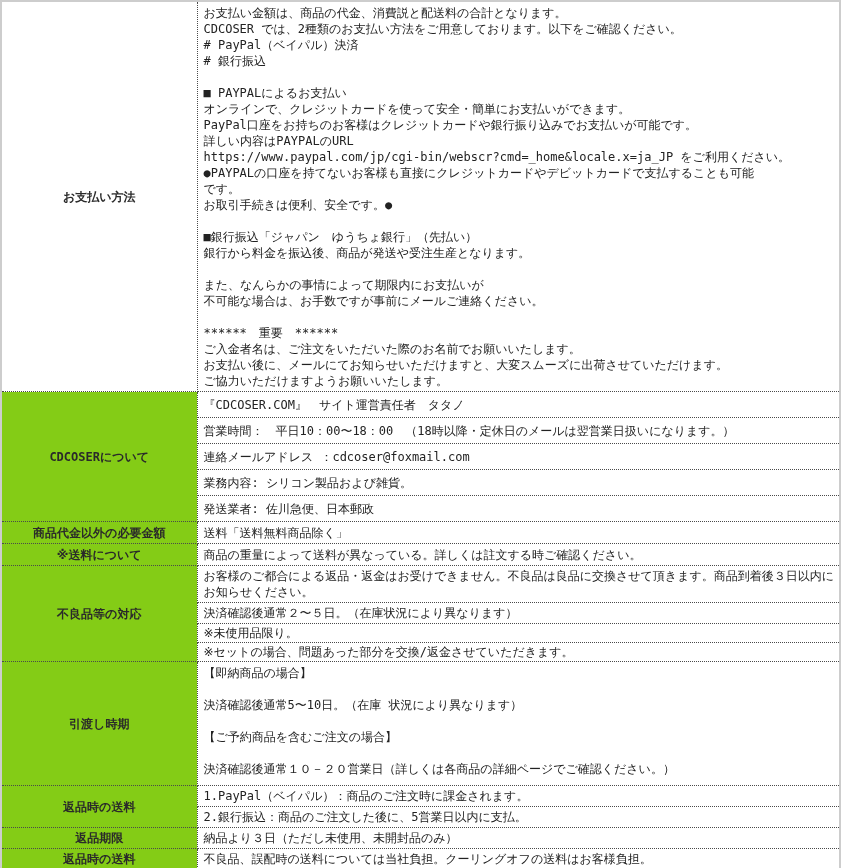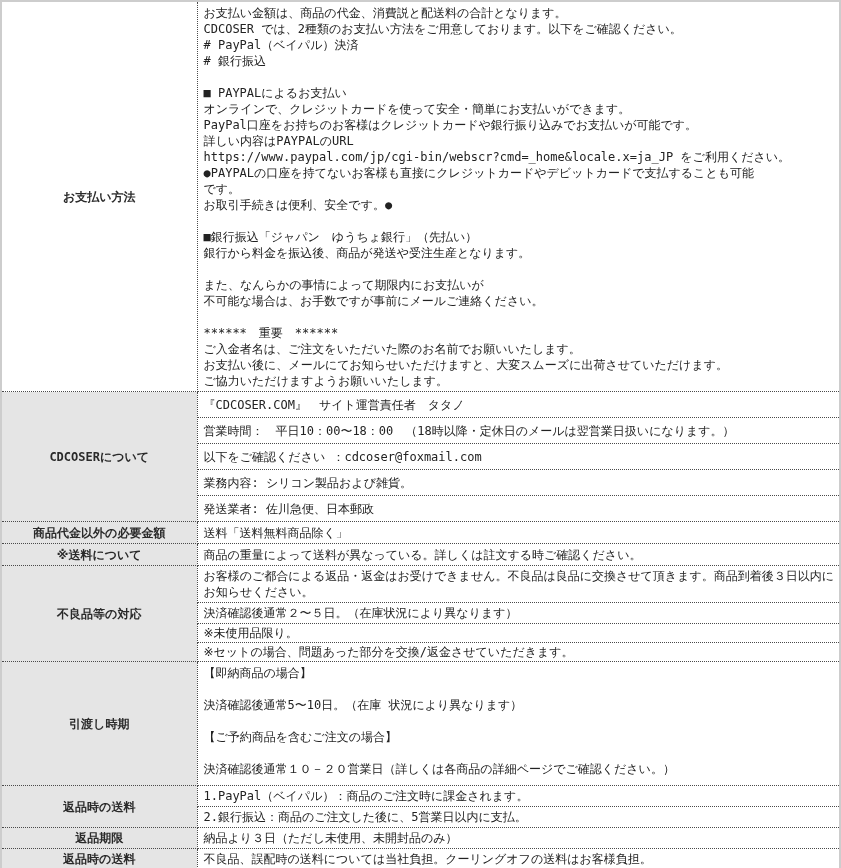--- a/index.html
+++ b/index.html
@@ -22,21 +22,21 @@
     border-right:2px solid #cdcdcd;
     border-bottom:3px solid #161616;
   }
   col.hcol{width:196px;}
   th,td{
     border:1px dotted #4a4a4a;
     line-height:16px;
     font-size:12px;
   }
   th{
-    background:#e5e5e5;
+    background:#84cc16;
     font-weight:bold;
     text-align:center;
     vertical-align:middle;
     padding:2px;
     color:#2a2a2a;
   }
   tr.first-row th{
     background:#ffffff;
   }
   td{
@@ -93,21 +93,21 @@
 
       <tr>
         <th rowspan="5">CDCOSERについて</th>
         <td class="pad5">『CDCOSER.COM』　サイト運営責任者　タタノ</td>
       </tr>
       <tr>
         <td class="pad5">営業時間：　平日10：00〜18：00　（18時以降・定休日のメールは翌営業日扱いになります。）</td>
       </tr>
       <tr>
         <td class="pad5">
-          <span>以下をご確認ください ：</span><span class="email">cdcoser@foxmail.com</span>
+          <span>連絡メールアドレス ：</span><span class="email">cdcoser@foxmail.com</span>
         </td>
       </tr>
       <tr>
         <td class="pad5">業務内容: シリコン製品および雑貨。</td>
       </tr>
       <tr>
         <td class="pad5">発送業者: 佐川急便、日本郵政</td>
       </tr>
 
       <tr>

